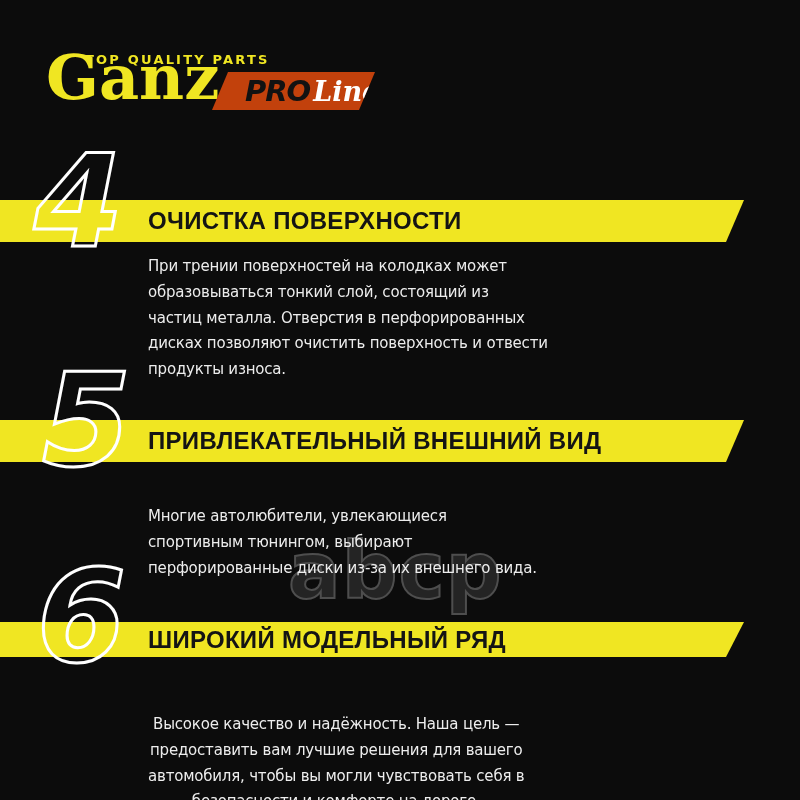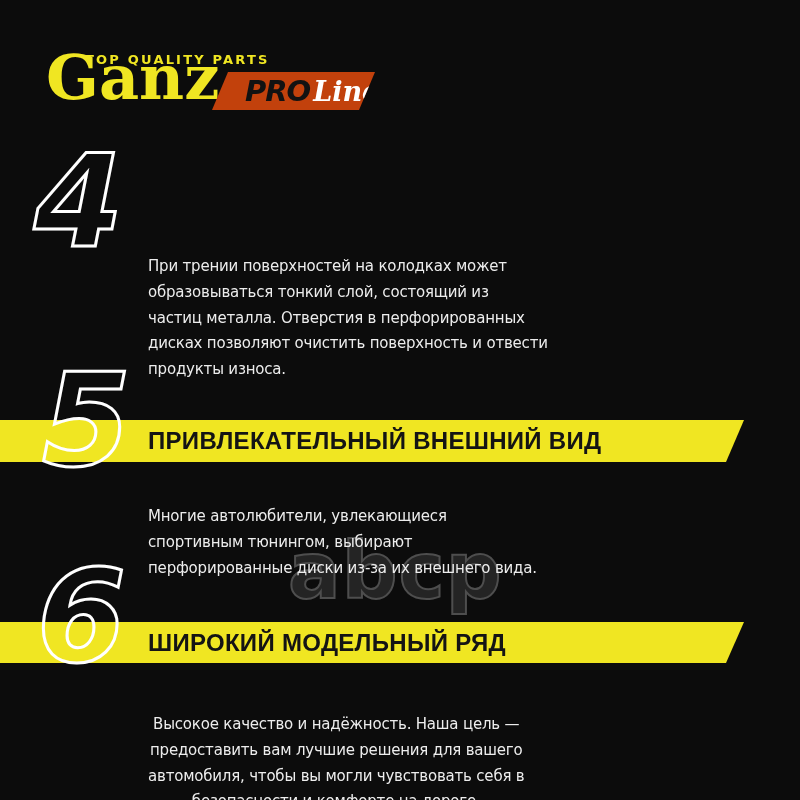--- a/index.html
+++ b/index.html
@@ -49,21 +49,21 @@
     clip-path:polygon(0 0, 100% 0, calc(100% - 18px) 100%, 0 100%);
     display:flex; align-items:center;
   }
   .banner-title {
     margin-left:148px; font-weight:800; font-size:24px;
     color:#141414; letter-spacing:0.3px; white-space:nowrap;
     font-family:"Liberation Sans", sans-serif;
   }
   .banner-4 { top:200px; }
   .banner-5 { top:420px; }
-  .banner-6 { top:622px; height:41px; }
+  .banner-6 { top:622px; height:35px; }
 
   
   .num {
     position:absolute; font-size:128px; line-height:1;
     font-weight:bold; font-style:italic;
     color:transparent; -webkit-text-stroke:3px #ffffff;
   }
   .num-4 { left:34px; top:138px; }
   .num-5 { left:42px; top:357px; }
   .num-6 { left:37px; top:553px; }
@@ -85,20 +85,23 @@
 
   <div class="brand-tagline">TOP QUALITY PARTS</div>
   <div class="brand-name">Ganz</div>
   <div class="badge">
     <span class="badge-pro">PRO</span>
     <span class="badge-line">Line</span>
   </div>
 
   <div class="watermark">abcp</div>
 
+  <div class="banner banner-4">
+    <span class="banner-title">ОЧИСТКА ПОВЕРХНОСТИ</span>
+  </div>
   <div class="num num-4">4</div>
   <div class="body-text body-4">При трении поверхностей на колодках может
 образовываться тонкий слой, состоящий из
 частиц металла. Отверстия в перфорированных
 дисках позволяют очистить поверхность и отвести
 продукты износа.</div>
 
   <div class="banner banner-5">
     <span class="banner-title">ПРИВЛЕКАТЕЛЬНЫЙ ВНЕШНИЙ ВИД</span>
   </div>

